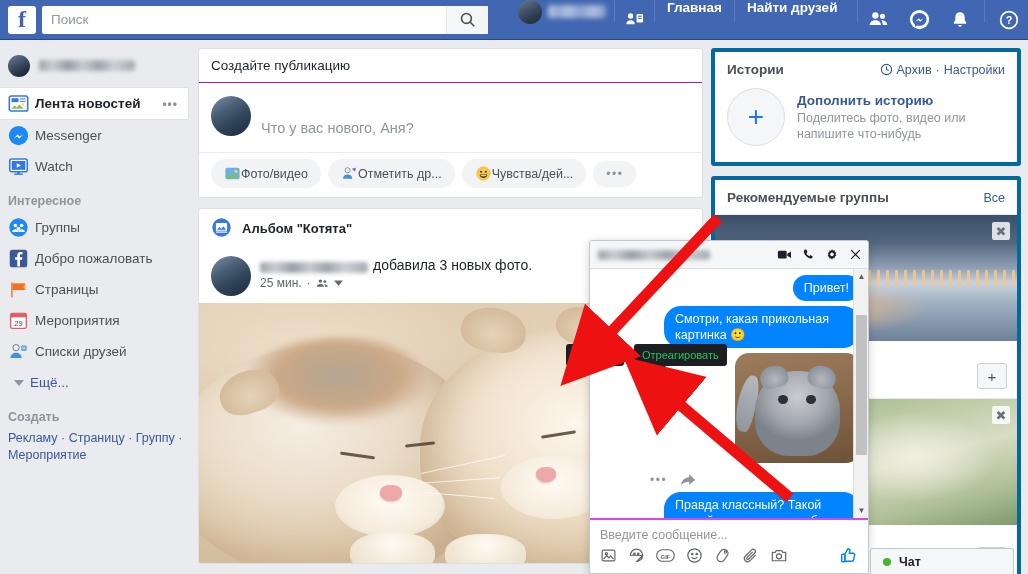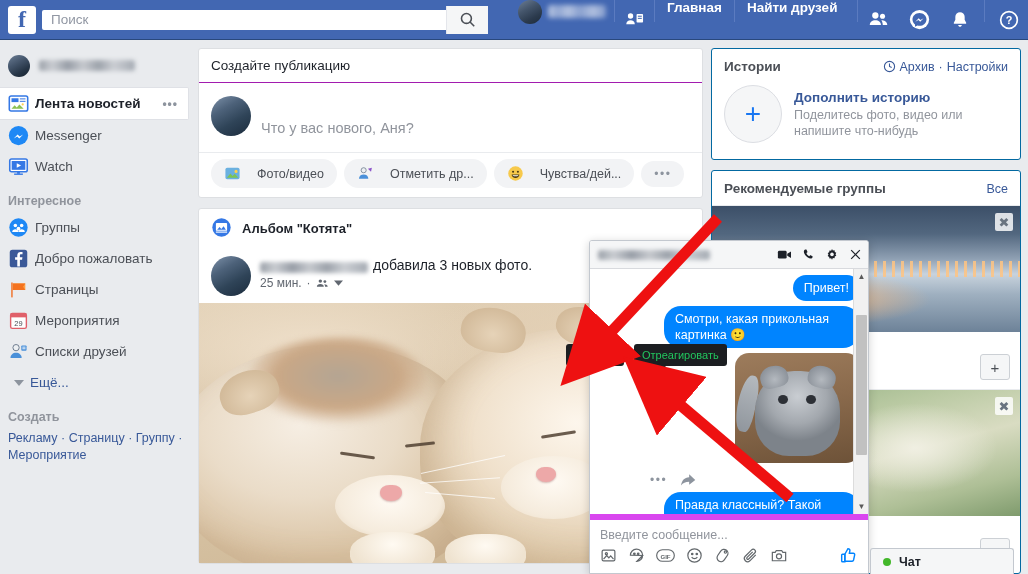--- a/index.html
+++ b/index.html
@@ -26,21 +26,21 @@
     width: 28px; height: 28px; margin-left: 8px;
     background: #fff; border-radius: 3px;
     color: #4267b2; font-weight: bold; font-size: 24px;
     font-family: "Liberation Serif", "DejaVu Serif", serif;
     display: flex; align-items: center; justify-content: center;
     line-height: 1; padding-bottom: 2px;
     flex: 0 0 auto;
   }
   .searchbox {
     position: relative; margin-left: 6px;
-    width: 446px; height: 20px;
+    width: 446px; height: 28px;
     background: #fff; border-radius: 2px;
     display: flex; align-items: center;
   }
   .searchbox input {
     border: 0; outline: 0; background: transparent;
     height: 26px; width: 404px; padding-left: 9px;
     font-size: 13.5px; color: #1d2129;
     font-family: "Liberation Sans", sans-serif;
   }
   .searchbox input::placeholder { color: #9197a3; }
@@ -139,21 +139,21 @@
   .composer-ava {
     width: 40px; height: 40px; border-radius: 50%; flex: 0 0 auto;
     background: linear-gradient(150deg,#7f93ab 0%,#4d627a 32%,#2f4458 62%,#1b2b3c 100%);
   }
   .composer-ph { margin-left: 10px; color: #90949c; font-size: 14.5px; }
   .composer-actions {
     display: flex; align-items: center;
     padding: 6px 12px 9px 12px; border-top: 1px solid #e9ebee; gap: 7px;
   }
   .act-pill {
-    display: flex; align-items: center; gap: 16px;
+    display: flex; align-items: center; gap: 0;
     background: #f2f3f5; border-radius: 16px;
     padding: 6px 13px; font-size: 12.5px; color: #4b4f56;
     cursor: pointer; white-space: nowrap;
   }
   .act-dots {
     background: #f2f3f5; border-radius: 16px; padding: 6px 13px;
     color: #8d949e; letter-spacing: 1.5px; font-size: 12px; cursor: pointer;
   }
   .post-head { display: flex; align-items: center; padding: 8px 12px; }
   .album-ico { width: 22px; height: 22px; margin-right: 9px; flex: 0 0 auto; }
@@ -252,21 +252,21 @@
       radial-gradient(circle at 76% 62%, #8fbd7c 0 17%, rgba(143,189,124,0) 18%);
   }
   .kit-whisk {
     position: absolute; height: 1px;
     background: rgba(255,255,255,.75);
   }
 
   
   .rightcol { position: absolute; top: 48px; left: 711px; width: 310px; }
   .rcard {
-    background: #fff; border: 1px solid #0369a1;
+    background: #fff; border: 4px solid #0369a1;
     border-radius: 3px; margin-bottom: 10px;
   }
   .rcard-head {
     display: flex; align-items: center; justify-content: space-between;
     padding: 10px 12px 9px 12px;
   }
   .rcard-title { font-size: 13.5px; font-weight: bold; color: #4b4f56; }
   .rcard-actions {
     display: flex; align-items: center; gap: 4px;
     font-size: 12.5px; color: #385898;
@@ -394,21 +394,21 @@
     position: absolute; left: 0; width: 15px; height: 15px;
     display: flex; align-items: center; justify-content: center;
     color: #5a5a5a; font-size: 8px;
   }
   .sc-arrow.up { top: 0; }
   .sc-arrow.dn { bottom: 0; }
   .sc-thumb {
     position: absolute; left: 2px; width: 11px; top: 46px; height: 140px;
     background: #c1c1c1; border-radius: 1px;
   }
-  .chat-foot { flex: 0 0 auto; border-top: 6px solid #d946ef; }
+  .chat-foot { flex: 0 0 auto; border-top: 2px solid #d946ef; }
   .chat-input {
     padding: 8px 10px 4px 10px; color: #90949c; font-size: 12.5px;
   }
   .chat-toolbar {
     display: flex; align-items: center; gap: 11px;
     padding: 0 10px 8px 10px;
   }
   .tb-ico { color: #62676b; cursor: pointer; display: flex; align-items: center; }
   .tb-like { margin-left: auto; color: #0084ff; cursor: pointer; display: flex; }
 

